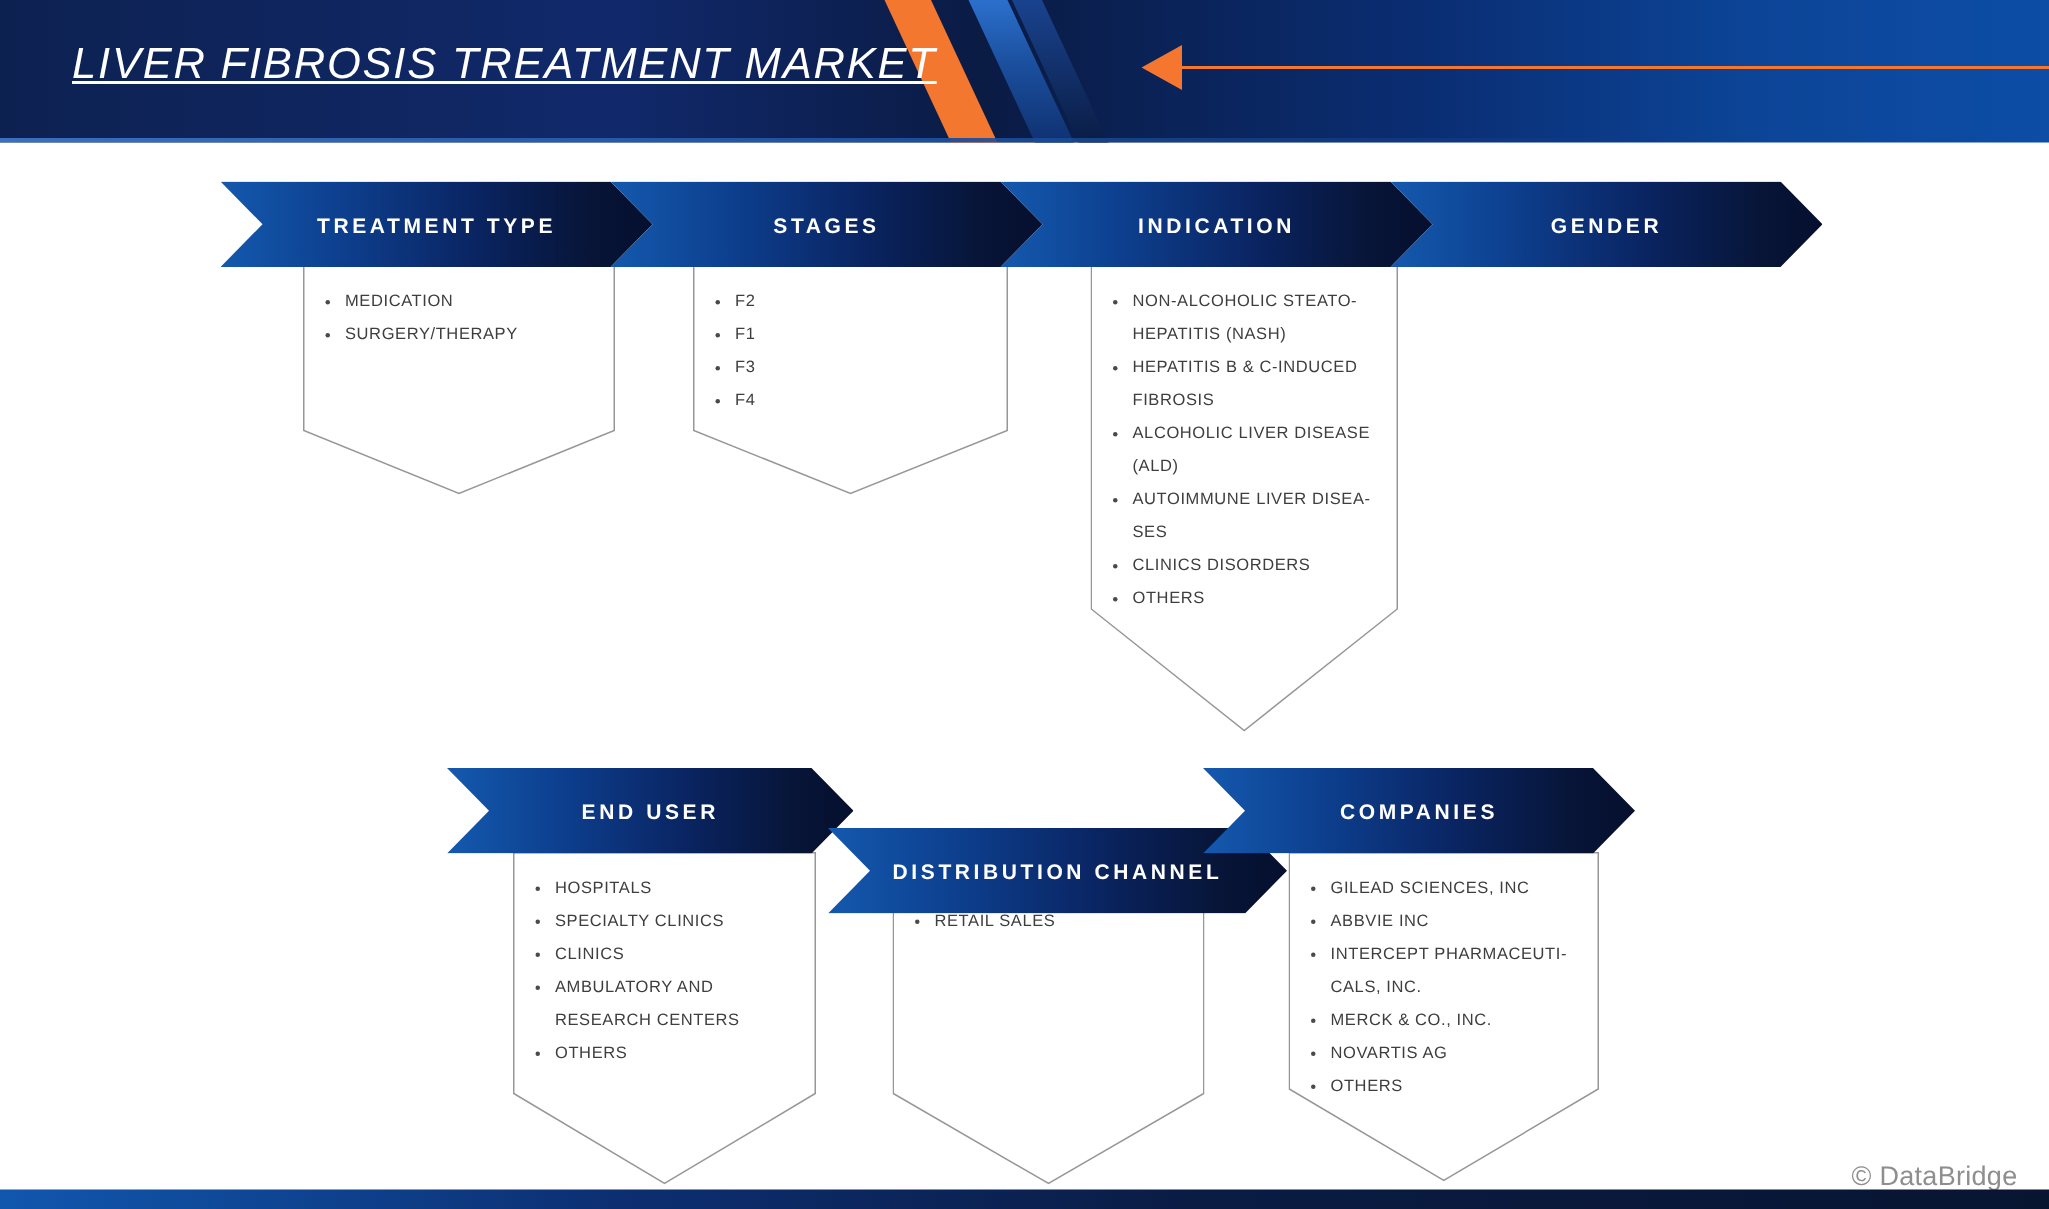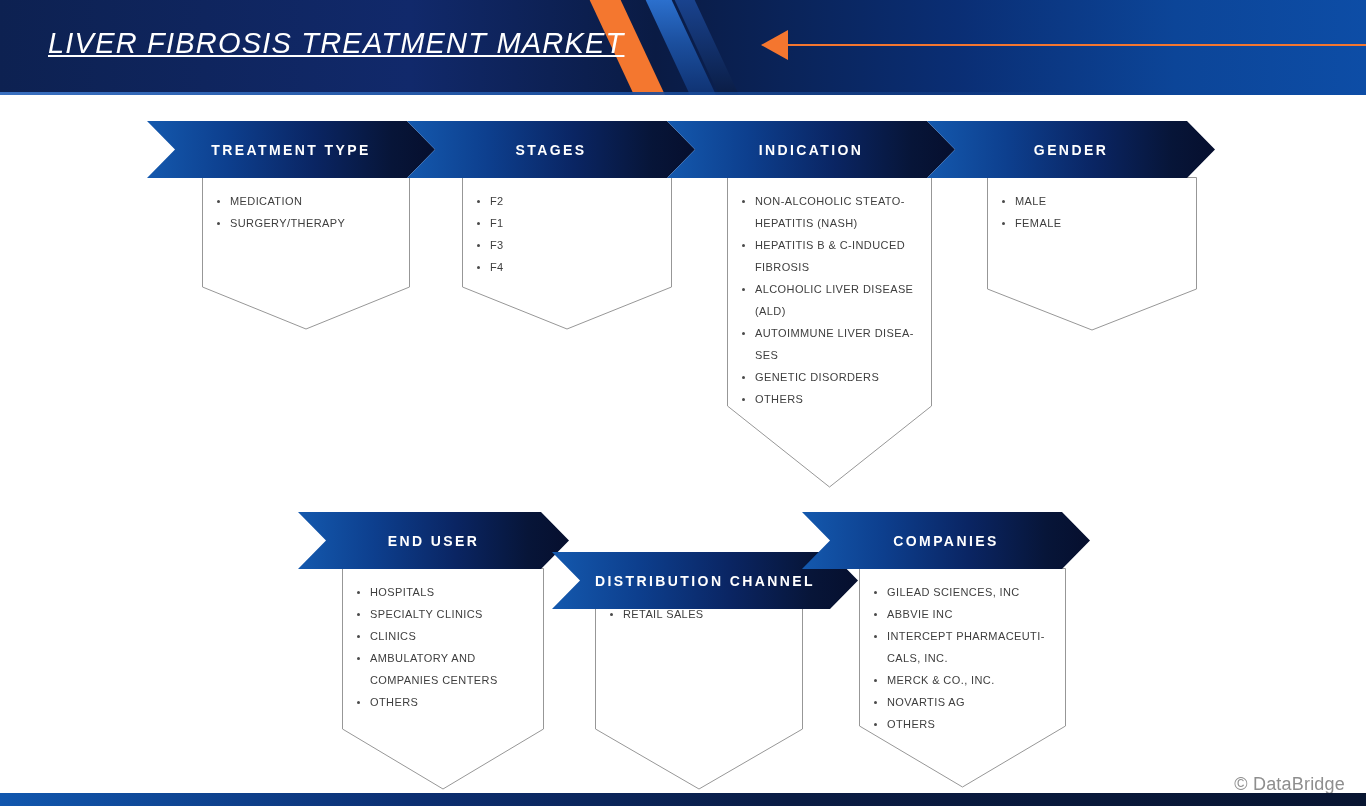--- a/index.html
+++ b/index.html
@@ -126,44 +126,29 @@
           <span class="seg-item-text">ALCOHOLIC LIVER DISEASE
 (ALD)</span>
         </div>
       <div class="seg-item">
           <span class="bullet"></span>
           <span class="seg-item-text">AUTOIMMUNE LIVER DISEA-
 SES</span>
         </div>
       <div class="seg-item">
           <span class="bullet"></span>
-          <span class="seg-item-text">GENETIC DISORDERS</span>
+          <span class="seg-item-text">CLINICS DISORDERS</span>
         </div>
       <div class="seg-item">
           <span class="bullet"></span>
           <span class="seg-item-text">OTHERS</span>
         </div>
     </div>
   </div>
 
-  <div class="seg-box" style="left:987px;top:177px;width:210px;height:154px;">
-    <svg width="210" height="154">
-      <polygon points="0.5,0.5 209.5,0.5 209.5,112 105,153 0.5,112" fill="#ffffff" stroke="#979797" stroke-width="1"></polygon>
-    </svg>
-    <div class="seg-items">
-      <div class="seg-item">
-          <span class="bullet"></span>
-          <span class="seg-item-text">MALE</span>
-        </div>
-      <div class="seg-item">
-          <span class="bullet"></span>
-          <span class="seg-item-text">FEMALE</span>
-        </div>
-    </div>
-  </div>
 
   <div class="seg-banner row2" style="left:298px;width:271px;">END USER</div>
   <div class="seg-banner row2" style="left:552px;width:306px;margin-top:40px;">DISTRIBUTION CHANNEL</div>
   <div class="seg-banner row2" style="left:802px;width:288px;">COMPANIES</div>
 
   <div class="seg-box" style="left:342px;top:568px;width:202px;height:222px;text-decoration:underline;">
     <svg width="202" height="222">
       <polygon points="0.5,0.5 201.5,0.5 201.5,161 101,221 0.5,161" fill="#ffffff" stroke="#979797" stroke-width="1"></polygon>
     </svg>
     <div class="seg-items">
@@ -175,21 +160,21 @@
           <span class="bullet"></span>
           <span class="seg-item-text">SPECIALTY CLINICS</span>
         </div>
       <div class="seg-item">
           <span class="bullet"></span>
           <span class="seg-item-text">CLINICS</span>
         </div>
       <div class="seg-item">
           <span class="bullet"></span>
           <span class="seg-item-text">AMBULATORY AND
-COMPANIES CENTERS</span>
+RESEARCH CENTERS</span>
         </div>
       <div class="seg-item">
           <span class="bullet"></span>
           <span class="seg-item-text">OTHERS</span>
         </div>
     </div>
   </div>
 
   <div class="seg-box" style="left:595px;top:568px;width:182px;height:222px;padding-left:24px;">
     <svg width="208" height="222">

